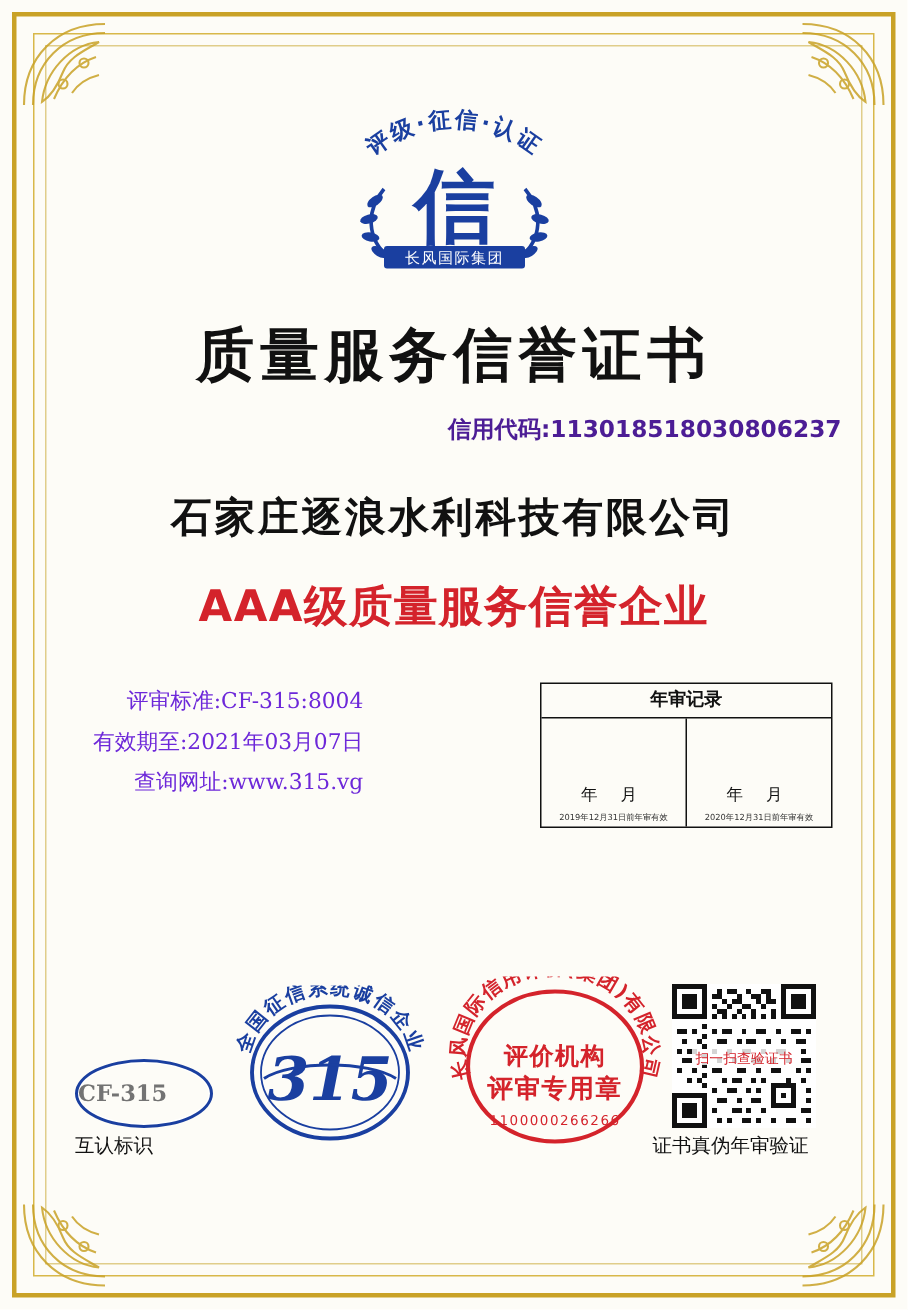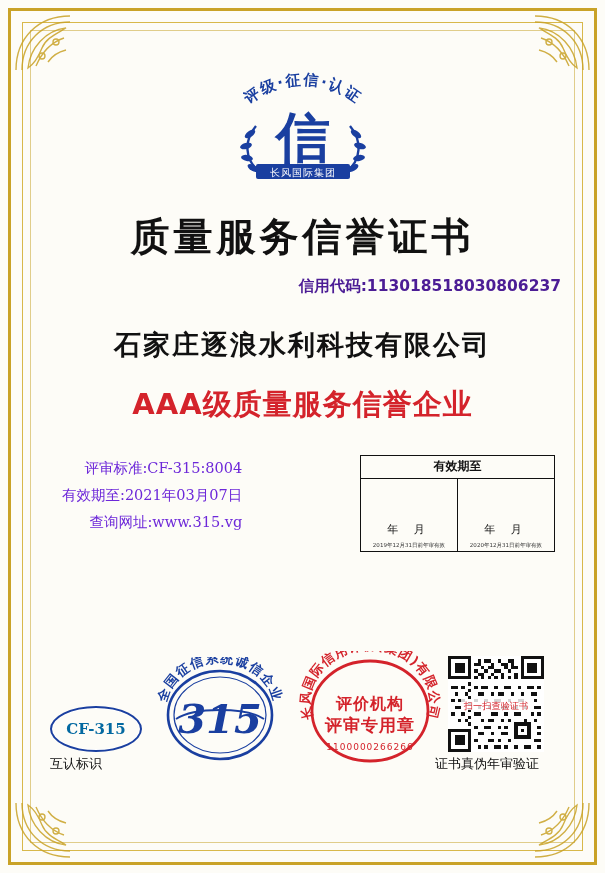--- a/index.html
+++ b/index.html
@@ -195,25 +195,25 @@
 
   .seal-cf {
     left: 10px;
     bottom: 18px;
     width: 92px;
   }
   .seal-cf .oval {
     width: 88px; height: 42px;
     border: 2px solid #1a3fa0;
     border-radius: 50%;
-    display: flex; align-items: center; justify-content: center;
+    display: flex; align-items: center; justify-content: flex-start;
     font-family: "DejaVu Serif", serif;
     font-weight: bold;
     font-size: 15px;
-    color: #0369a1;
+    color: #737373;
     box-shadow: inset 0 0 0 1px #fff;
   }
 
   .seal-315 {
     left: 110px;
     bottom: 22px;
     width: 140px;
     height: 112px;
   }
   .seal-eval {
@@ -345,21 +345,21 @@
     <div class="grade-line">AAA级质量服务信誉企业</div>
 
     <div class="mid-section">
       <div class="details">
         <div>评审标准:CF-315:8004</div>
         <div>有效期至:2021年03月07日</div>
         <div>查询网址:www.315.vg</div>
       </div>
 
       <div class="annual-box">
-        <div class="annual-title">有效期至</div>
+        <div class="annual-title">年审记录</div>
         <div class="annual-cells">
           <div class="annual-cell">
             <div class="ym">年 月</div>
             <div class="note">2019年12月31日前年审有效</div>
           </div>
           <div class="annual-cell">
             <div class="ym">年 月</div>
             <div class="note">2020年12月31日前年审有效</div>
           </div>
         </div>

